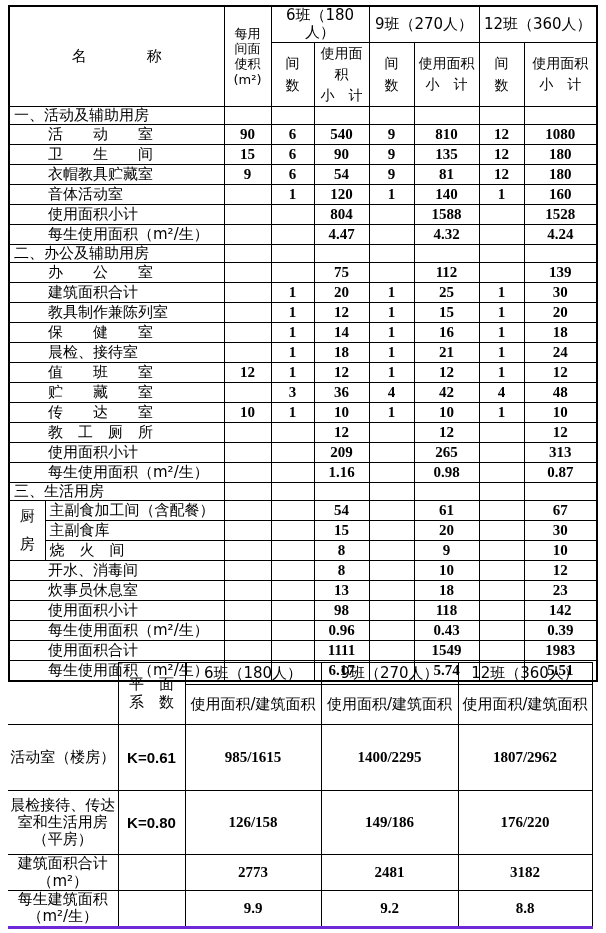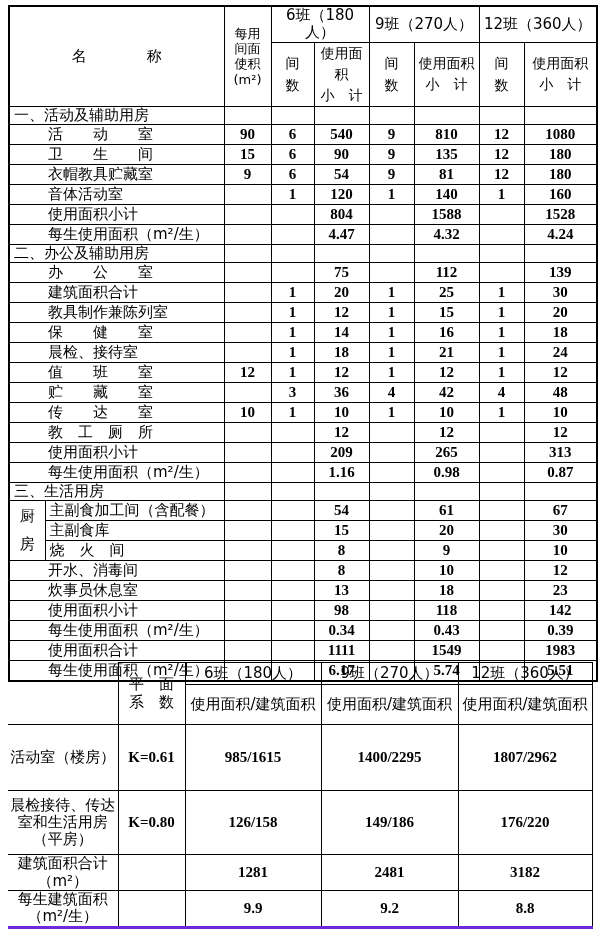--- a/index.html
+++ b/index.html
@@ -27,21 +27,21 @@
   #table1 tr.section{height:15px;}
   #table1 tr.room, #table1 tr.kitchen{height:20px;}
   .kitchen-cell-inner{display:flex;flex-direction:column;justify-content:space-around;
      align-items:center;height:56px;}
 
   
   #table2{position:absolute;left:8px;top:662px;width:584px;border-bottom:3px solid #6d28d9;}
   #table2 td.corner{border-top:none;border-left:none;border-bottom:1px solid #000;}
   #table2 td.lab{border-left:none;font-size:15px;}
   #table2 td.num{font-family:"Liberation Serif","DejaVu Serif",serif;font-weight:bold;}
-  #table2 td.kval{font-family:Liberation Serif, serif;font-weight:bold;}
+  #table2 td.kval{font-family:Liberation Sans, sans-serif;font-weight:bold;}
   #table2 tr.t2h1{height:22px;}
   #table2 tr.t2h2{height:40px;}
   #table2 .t2sub{font-size:15px;}
 </style>
 </head>
 <body>
 
 <table id="table1">
   <colgroup>
     <col style="width:36px">
@@ -343,21 +343,21 @@
         <td class="num">98</td>
         <td class="num"></td>
         <td class="num">118</td>
         <td class="num"></td>
         <td class="num">142</td>
       </tr>
       <tr class="room">
         <td colspan="2" class="name">每生使用面积（m²/生）</td>
         <td class="num"></td>
         <td class="num"></td>
-        <td class="num">0.34</td>
+        <td class="num">0.96</td>
         <td class="num"></td>
         <td class="num">0.43</td>
         <td class="num"></td>
         <td class="num">0.39</td>
       </tr>
       <tr class="room">
         <td colspan="2" class="name">使用面积合计</td>
         <td class="num"></td>
         <td class="num"></td>
         <td class="num">1111</td>
@@ -415,21 +415,21 @@
 （平房）</td>
         <td class="kval">K=0.80</td>
         <td class="num">126/158</td>
         <td class="num">149/186</td>
         <td class="num">176/220</td>
       </tr>
       <tr style="height: 36px;">
         <td class="lab ml">建筑面积合计
 （m²）</td>
         <td class="kval"></td>
-        <td class="num">1281</td>
+        <td class="num">2773</td>
         <td class="num">2481</td>
         <td class="num">3182</td>
       </tr>
       <tr style="height: 36px;">
         <td class="lab ml">每生建筑面积
 （m²/生）</td>
         <td class="kval"></td>
         <td class="num">9.9</td>
         <td class="num">9.2</td>
         <td class="num">8.8</td>

